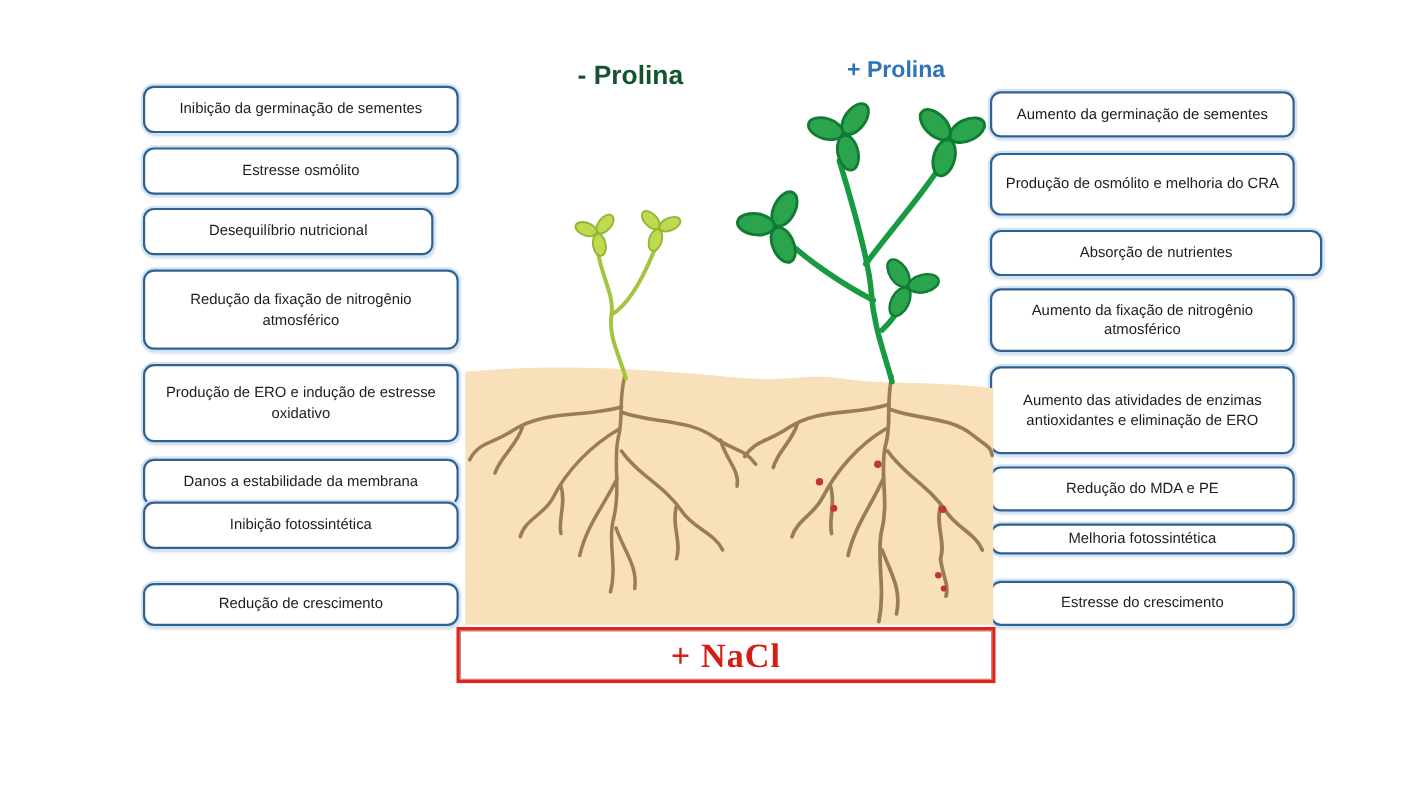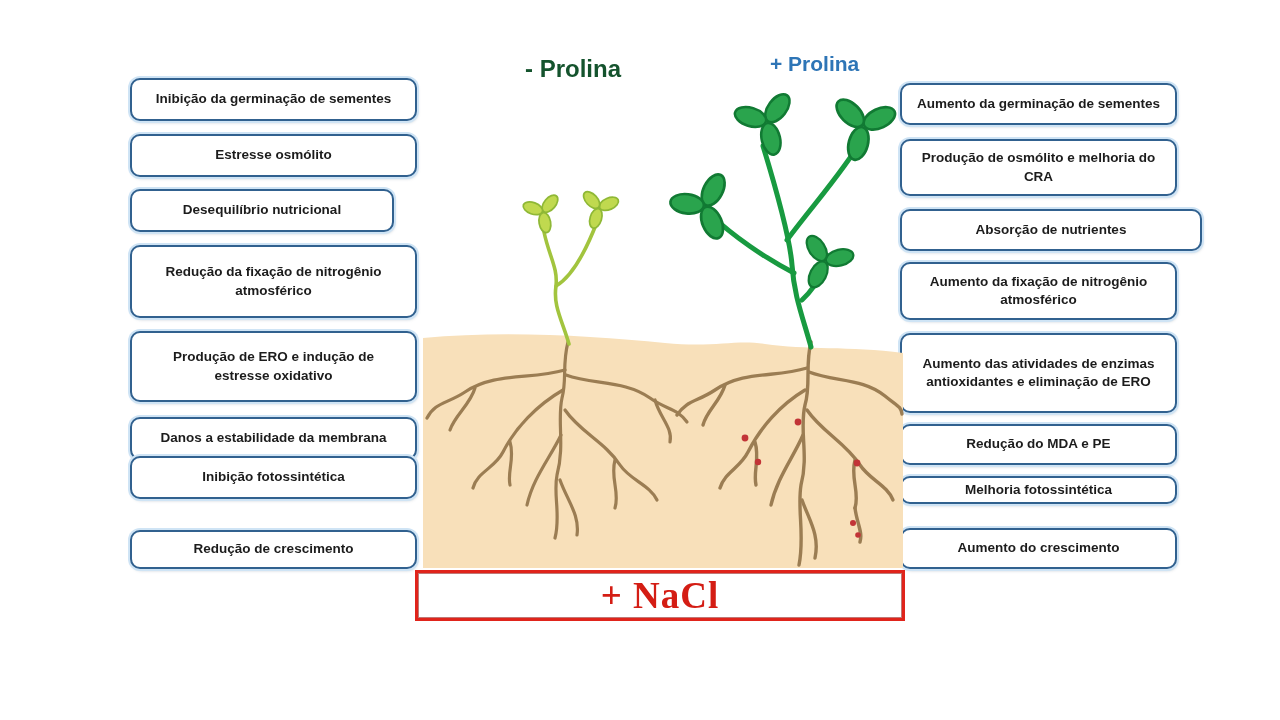--- a/index.html
+++ b/index.html
@@ -5,36 +5,36 @@
   html,body{margin:0;padding:0;background:#fff;}
   .canvas{
     position:relative;width:1280px;height:720px;background:#ffffff;
     overflow:hidden;font-family:"Liberation Sans",sans-serif;
   }
   .ebox{
     position:absolute;background:#ffffff;
     border:2px solid #31618f;border-radius:10px;
     box-shadow:0 0 0 2px #cfe4f5, 1px 2px 3px rgba(110,130,150,.35);
     display:flex;align-items:center;justify-content:center;
-    text-align:center;font-weight:bold;font-size:13.5px;color:#1c1c1c;
+    text-align:center;font-weight:normal;font-size:13.5px;color:#1c1c1c;
     line-height:1.35;padding:2px 12px;box-sizing:border-box;
   }
   .plabel{
     position:absolute;font-weight:bold;font-size:24px;color:#14532d;
     text-align:center;white-space:nowrap;
   }
   .plabel.plus{color:#2e75b6;font-size:21px;}
   .nacl{
     position:absolute;left:415px;top:570px;width:490px;height:51px;
     background:#fff;border:3px solid #e0241b;
     box-shadow:inset 0 0 0 1px rgba(140,10,5,.55);
     display:flex;align-items:center;justify-content:center;box-sizing:border-box;
   }
   .nacl span{
-    font-family:"Liberation Serif",serif;font-weight:bold;font-size:37px;
+    font-family:"Liberation Serif",serif;font-weight:bold;font-size:31px;
     color:#d41d14;letter-spacing:1px;
   }
   svg{position:absolute;}
 </style>
 </head>
 <body>
 
 <div class="canvas">
 
   <div class="plabel" style="left:525px;top:55px;">- Prolina</div>
@@ -49,21 +49,21 @@
   <div class="ebox" style="left:130px;top:456px;width:287px;height:43px">Inibição fotossintética</div>
   <div class="ebox" style="left:130px;top:530px;width:287px;height:39px">Redução de crescimento</div>
 
   <div class="ebox" style="left:900px;top:83px;width:277px;height:42px">Aumento da germinação de sementes</div>
   <div class="ebox" style="left:900px;top:139px;width:277px;height:57px">Produção de osmólito e melhoria do CRA</div>
   <div class="ebox" style="left:900px;top:209px;width:302px;height:42px">Absorção de nutrientes</div>
   <div class="ebox" style="left:900px;top:333px;width:277px;height:80px">Aumento das atividades de enzimas antioxidantes e eliminação de ERO</div>
   <div class="ebox" style="left:900px;top:262px;width:277px;height:58px">Aumento da fixação de nitrogênio atmosférico</div>
   <div class="ebox" style="left:900px;top:424px;width:277px;height:41px">Redução do MDA e PE</div>
   <div class="ebox" style="left:900px;top:476px;width:277px;height:28px">Melhoria fotossintética</div>
-  <div class="ebox" style="left:900px;top:528px;width:277px;height:41px">Aumento do crescimento</div>
+  <div class="ebox" style="left:900px;top:528px;width:277px;height:41px">Estresse do crescimento</div>
 
   <svg style="left:415px;top:80px;" width="490" height="490" viewBox="0 0 490 490">
     <defs>
       <g id="trefoil">
         <ellipse cx="15" cy="0" rx="14" ry="8" transform="rotate(-35)"></ellipse>
         <ellipse cx="15" cy="0" rx="14" ry="8" transform="rotate(-145)"></ellipse>
         <ellipse cx="15" cy="0" rx="14" ry="8" transform="rotate(95)"></ellipse>
       </g>
     </defs>
 

